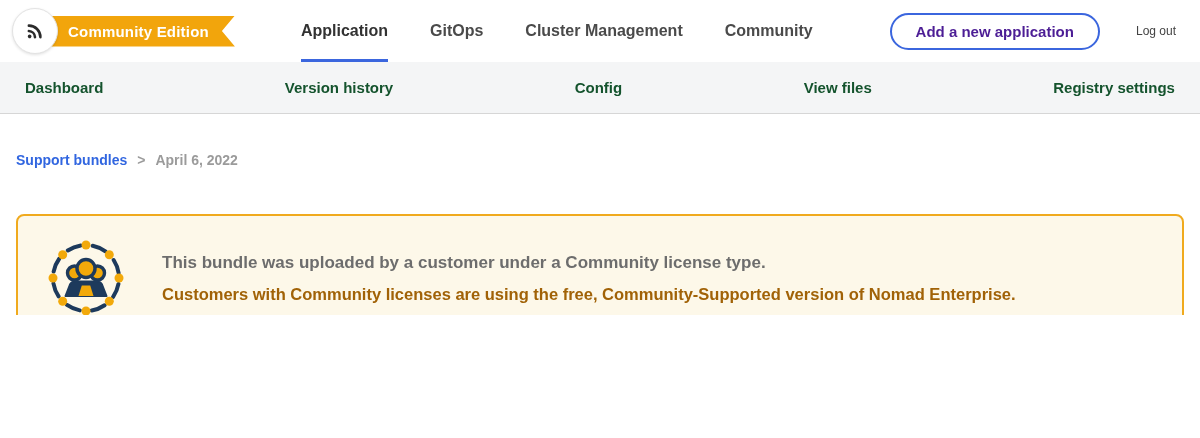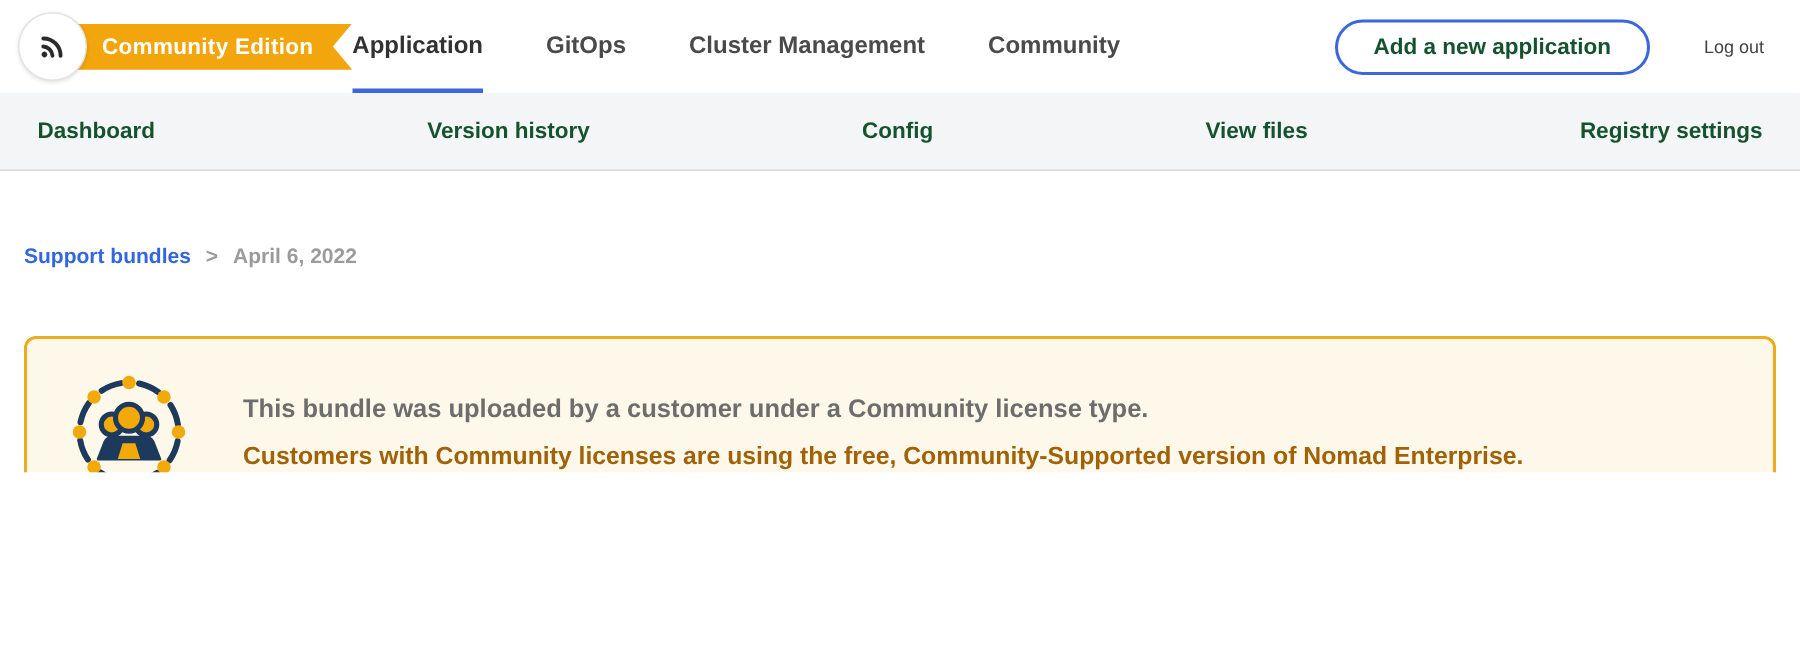--- a/index.html
+++ b/index.html
@@ -19,51 +19,51 @@
     display: flex; align-items: center; justify-content: center;
     position: relative; z-index: 2;
   }
   .ribbon {
     margin-left: -12px; position: relative; z-index: 1;
     background: #f2a50c; color: #fff; font-weight: 700; font-size: 15px;
     height: 31px; line-height: 31px; padding: 0 26px 0 22px;
     clip-path: polygon(0 0, 100% 0, calc(100% - 13px) 50%, 100% 100%, 0 100%);
     letter-spacing: .2px;
   }
-  .main-nav { display: flex; align-items: stretch; height: 62px; gap: 42px; }
+  .main-nav { display: flex; align-items: stretch; height: 62px; margin-left: 66px; gap: 42px; }
   .main-nav .nav-item {
     display: flex; align-items: center; font-size: 16px; font-weight: 600;
     color: #4a4a4a; cursor: pointer; border-bottom: 3px solid transparent;
     padding-top: 3px;
   }
   .main-nav .nav-item.active { color: #323232; border-bottom-color: #3b66de; }
   .header-right { margin-left: auto; display: flex; align-items: center; gap: 36px; }
   .add-app-btn {
-    border: 2px solid #3b66de; color: #14532d; background: #fff;
+    border: 2px solid #3b66de; color: #4c1d95; background: #fff;
     font-weight: 700; font-size: 15px; border-radius: 19px;
     padding: 8px 24px; cursor: pointer; font-family: inherit;
   }
   .logout { font-size: 12px; color: #434343; font-weight: 500; cursor: pointer; }
 
   
   .subnav {
     height: 52px; background: #f4f5f6; border-bottom: 1px solid #d6d6d6;
     display: flex; align-items: stretch; justify-content: space-between;
     padding: 0 25px;
   }
   .subnav .subnav-item {
     display: flex; align-items: center; font-size: 15px; font-weight: 600;
     color: #14532d; cursor: pointer; border-bottom: 3px solid transparent;
     padding-top: 3px;
   }
   .subnav .subnav-item.active { color: #323232; font-weight: 700; border-bottom-color: #3b66de; }
 
   
   .content { padding: 0 16px; }
-  .breadcrumb { margin-top: 48px; font-size: 14px; font-weight: 700; display: flex; align-items: center; gap: 10px; }
+  .breadcrumb { margin-top: 38px; font-size: 14px; font-weight: 700; display: flex; align-items: center; gap: 10px; }
   .breadcrumb .crumb-link { color: #3166e0; cursor: pointer; }
   .breadcrumb .crumb-sep { color: #9b9b9b; font-weight: 700; }
   .breadcrumb .crumb-current { color: #9b9b9b; }
 
   .title-row { margin-top: 18px; display: flex; justify-content: space-between; align-items: flex-start; }
   .page-title { font-size: 32px; font-weight: 800; color: #313131; letter-spacing: .2px; }
   .subtitle { margin-top: 7px; font-size: 15px; font-weight: 600; color: #a6a9ad; }
   .subtitle .date { color: #74787d; font-weight: 700; }
   .action-btns { display: flex; gap: 14px; padding-top: 4px; }
   .btn { font-family: inherit; font-size: 15px; font-weight: 700; border-radius: 5px; padding: 10px 20px; cursor: pointer; }

